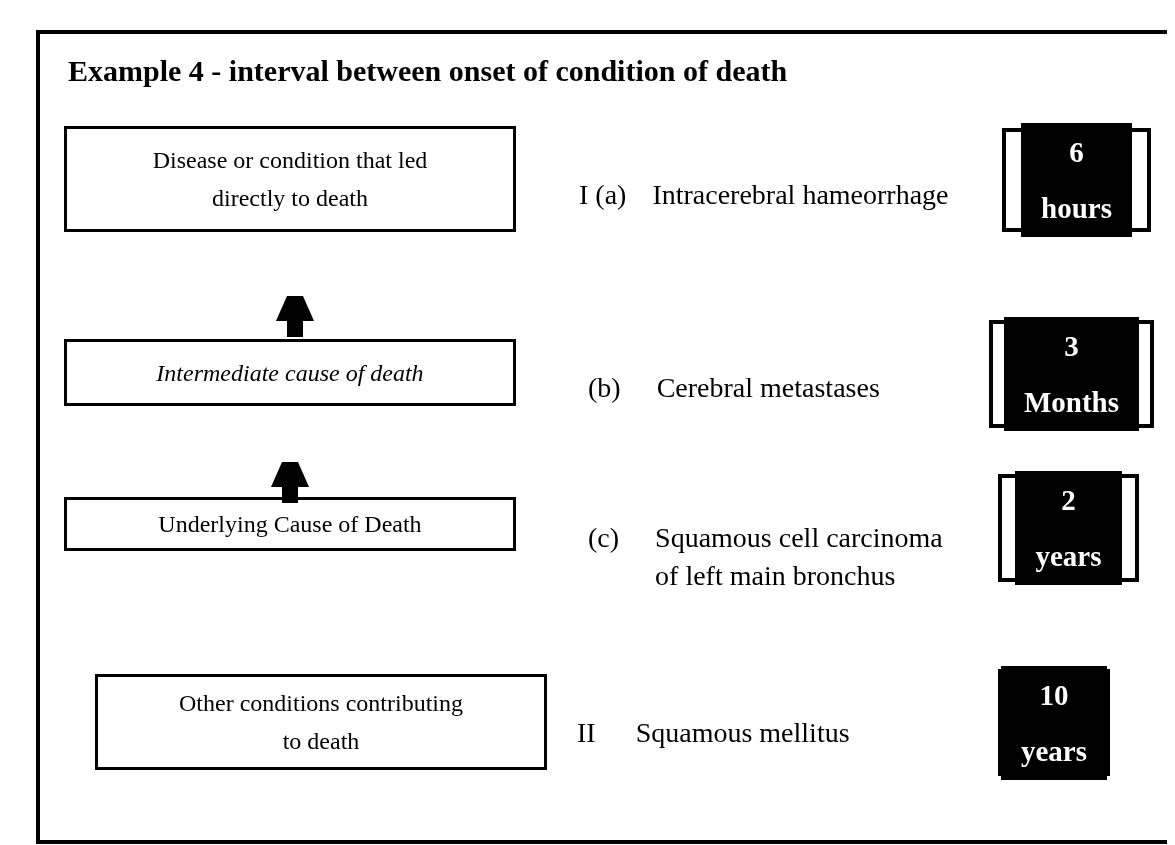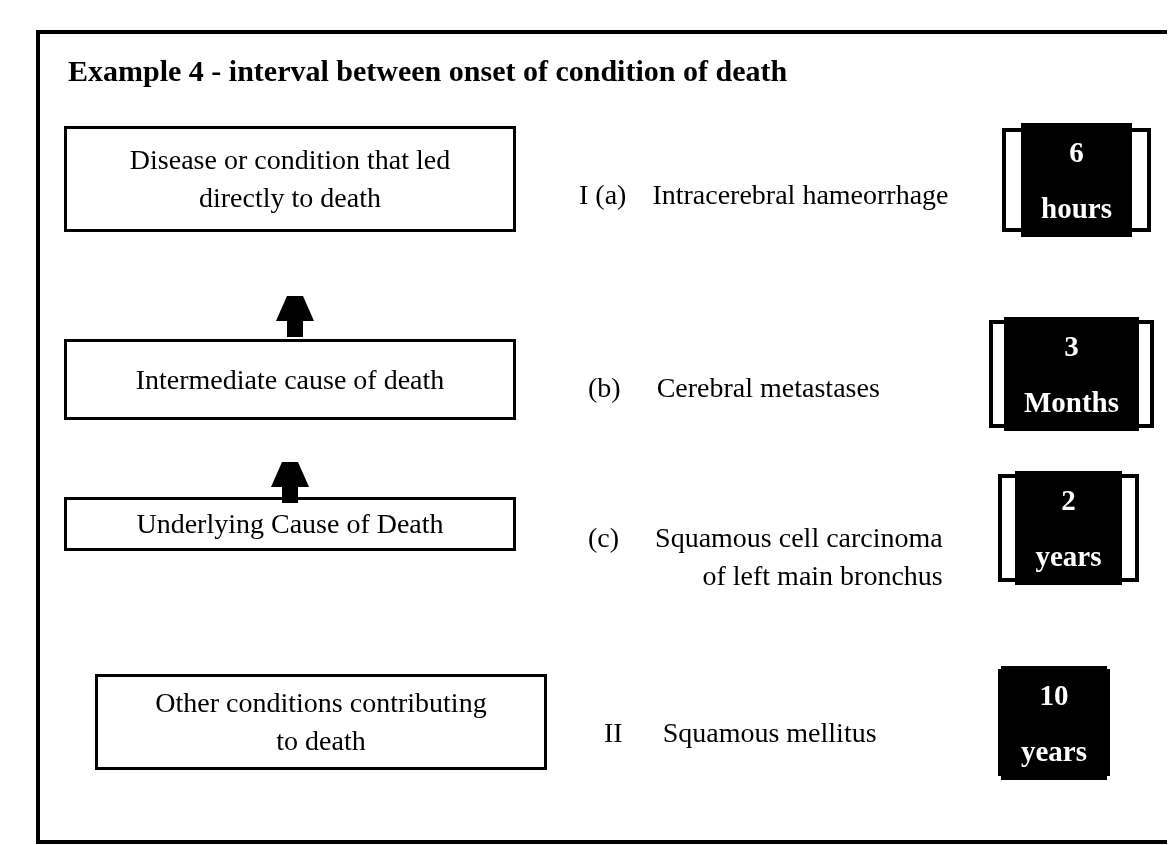--- a/index.html
+++ b/index.html
@@ -30,26 +30,26 @@
   .cause-box {
     position: absolute;
     left: 48px;
     width: 452px;
     border: 3px solid #000000;
     background: #ffffff;
     display: flex;
     align-items: center;
     justify-content: center;
     text-align: center;
-    font-size: 28px;
+    font-size: 24px;
     line-height: 38px;
     white-space: pre-line;
   }
   .box-1 { top: 110px; height: 106px; }
-  .box-2 { top: 323px; height: 81px; }
+  .box-2 { top: 323px; height: 67px; font-style: italic; }
   .box-3 { top: 481px; height: 54px; }
   .box-4 { top: 658px; height: 96px; margin-left: 31px; }
 
   .arrow {
     position: absolute;
     display: flex;
     flex-direction: column;
     align-items: center;
   }
   .arrow-1 { left: 252px; top: 256px; height: 67px; }
@@ -66,25 +66,25 @@
     background: #000000;
   }
 
   .mid {
     position: absolute;
     display: flex;
     font-size: 28px;
     line-height: 38px;
   }
   .mid .prefix { flex-shrink: 0; white-space: nowrap; }
-  .mid .cause  { white-space: pre-line; text-align: right; }
+  .mid .cause  { white-space: pre-line; }
   .mid-1 { left: 547px; top: 144px; column-gap: 10px; }
   .mid-2 { left: 556px; top: 337px; column-gap: 20px; }
   .mid-3 { left: 556px; top: 487px; column-gap: 20px; }
-  .mid-4 { left: 572px; top: 682px; column-gap: 24px; }
+  .mid-4 { left: 545px; top: 682px; column-gap: 24px; }
 
   .interval {
     position: absolute;
     border: 4px solid #000000;
     background: #ffffff;
     display: flex;
     align-items: center;
     justify-content: center;
   }
   .interval .chip {

